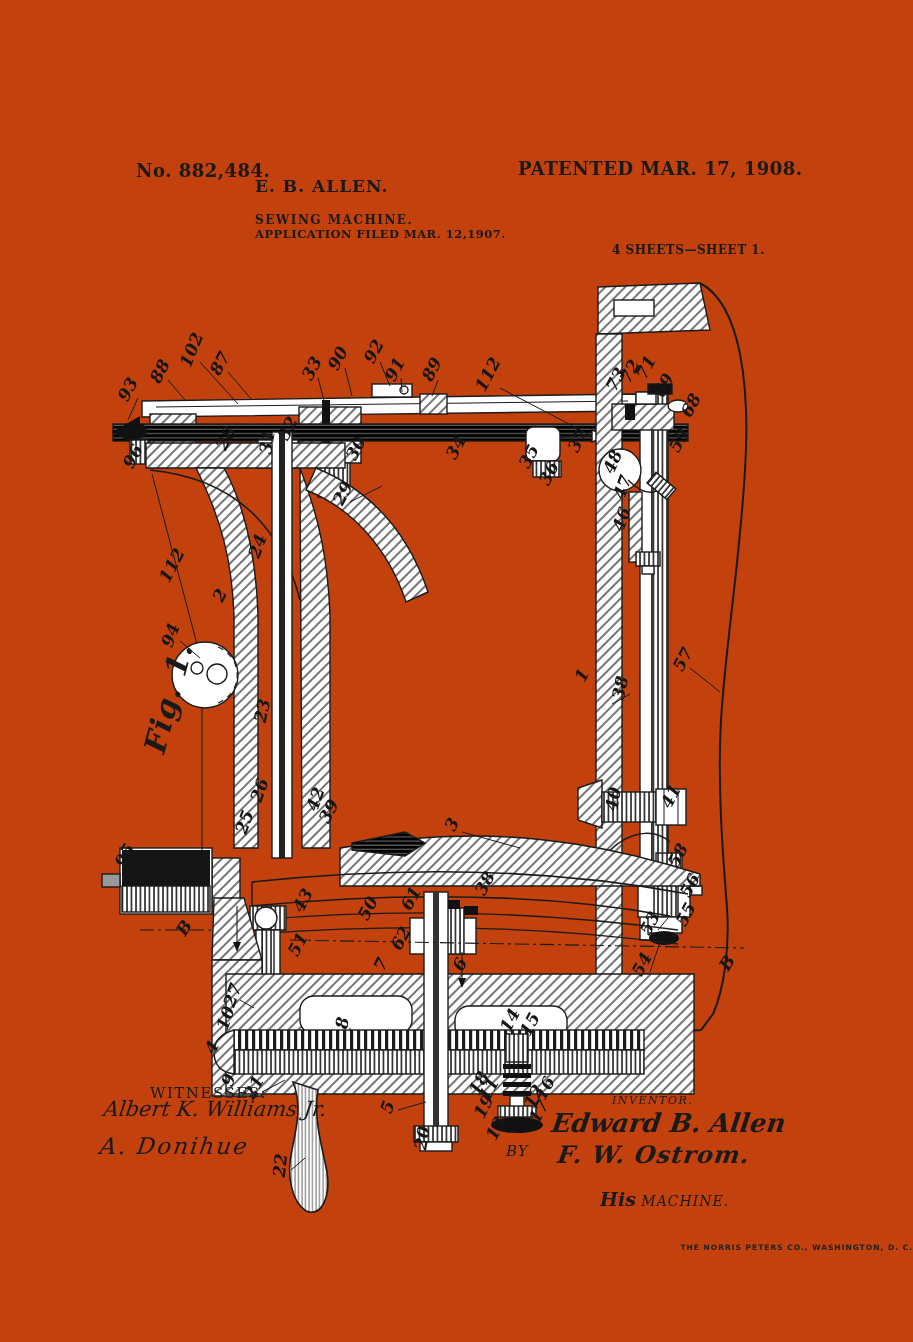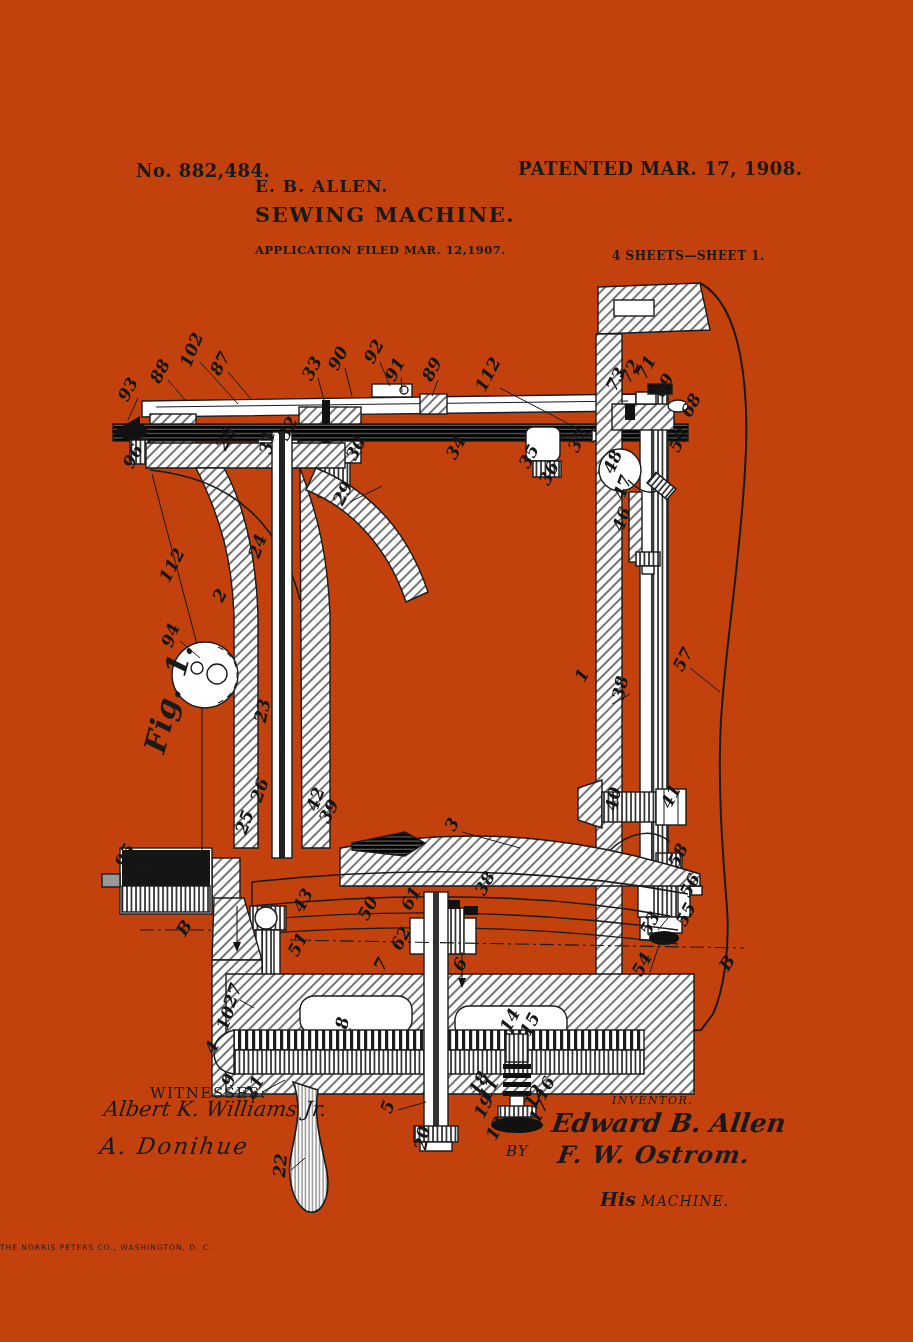--- a/index.html
+++ b/index.html
@@ -3,36 +3,36 @@
 <meta charset="utf-8">
 <style>
   html,body{margin:0;padding:0;background:#e9e9e6;}
   .page{position:relative;width:913px;height:1342px;background:#c2410c;overflow:hidden;
         font-family:"DejaVu Serif", "Liberation Serif", serif;color:#1a1a1a;}
   .abs{position:absolute;white-space:nowrap;}
   .hdr-num{left:136px;top:160px;font-size:18px;font-weight:700;letter-spacing:.5px;}
   .hdr-date{left:518px;top:158px;font-size:18px;font-weight:700;letter-spacing:.5px;text-align:right;}
   .hdr-center{left:255px;top:176px;width:350px;}
   .hdr-inventor{font-size:17px;font-weight:700;letter-spacing:1px;}
-  .hdr-title{font-size:21px;font-weight:700;letter-spacing:1.5px;margin-top:6px;}
-  .hdr-app{font-size:11.5px;font-weight:700;letter-spacing:.5px;margin-top:16px;}
-  .hdr-sheet{left:612px;top:249px;font-size:12px;font-weight:700;letter-spacing:.5px;}
+  .hdr-title{font-size:12px;font-weight:700;letter-spacing:1.5px;margin-top:17px;}
+  .hdr-app{font-size:11.5px;font-weight:700;letter-spacing:.5px;margin-top:0;}
+  .hdr-sheet{left:612px;top:243px;font-size:12px;font-weight:700;letter-spacing:.5px;}
   .fig-label{left:112px;top:680px;font-size:30px;font-style:italic;font-weight:700;
              transform:rotate(-75deg);transform-origin:center;letter-spacing:1px;}
   .script{font-style:italic;transform:skewX(-8deg);}
   .witnesses{left:150px;top:1084px;font-size:15px;letter-spacing:1.5px;}
   .witness1{left:104px;top:1097px;font-size:21px;}
   .witness2{left:100px;top:1133px;font-size:23px;letter-spacing:2px;}
   .inventor-lbl{left:612px;top:1094px;font-size:11px;font-style:italic;letter-spacing:1.5px;}
   .inventor-sig{left:552px;top:1108px;font-size:26px;font-weight:700;}
   .by-lbl{left:506px;top:1142px;font-size:15px;font-style:italic;letter-spacing:1px;text-align:right;}
   .attorney-sig{left:558px;top:1140px;font-size:24px;font-weight:700;letter-spacing:1px;}
   .attorney-lbl{left:600px;top:1188px;font-size:14px;font-style:italic;letter-spacing:1px;}
   .attorney-lbl .his{font-size:19px;font-weight:700;letter-spacing:0;}
-  .printer{left:0;top:1243px;width:913px;text-align:left;font-size:7.5px;font-weight:400;
+  .printer{left:0;top:1243px;width:913px;text-align:right;font-size:7.5px;font-weight:700;
            letter-spacing:1px;font-family:"DejaVu Sans", "Liberation Sans", sans-serif;color:#222;}
   svg.drawing{position:absolute;left:0;top:0;}
   .ref-num{font-family:"DejaVu Serif", "Liberation Serif", serif;font-style:italic;font-weight:700;
            font-size:17px;fill:#161616;text-anchor:middle;}
 </style>
 </head>
 <body>
 
 <div class="page">
 

